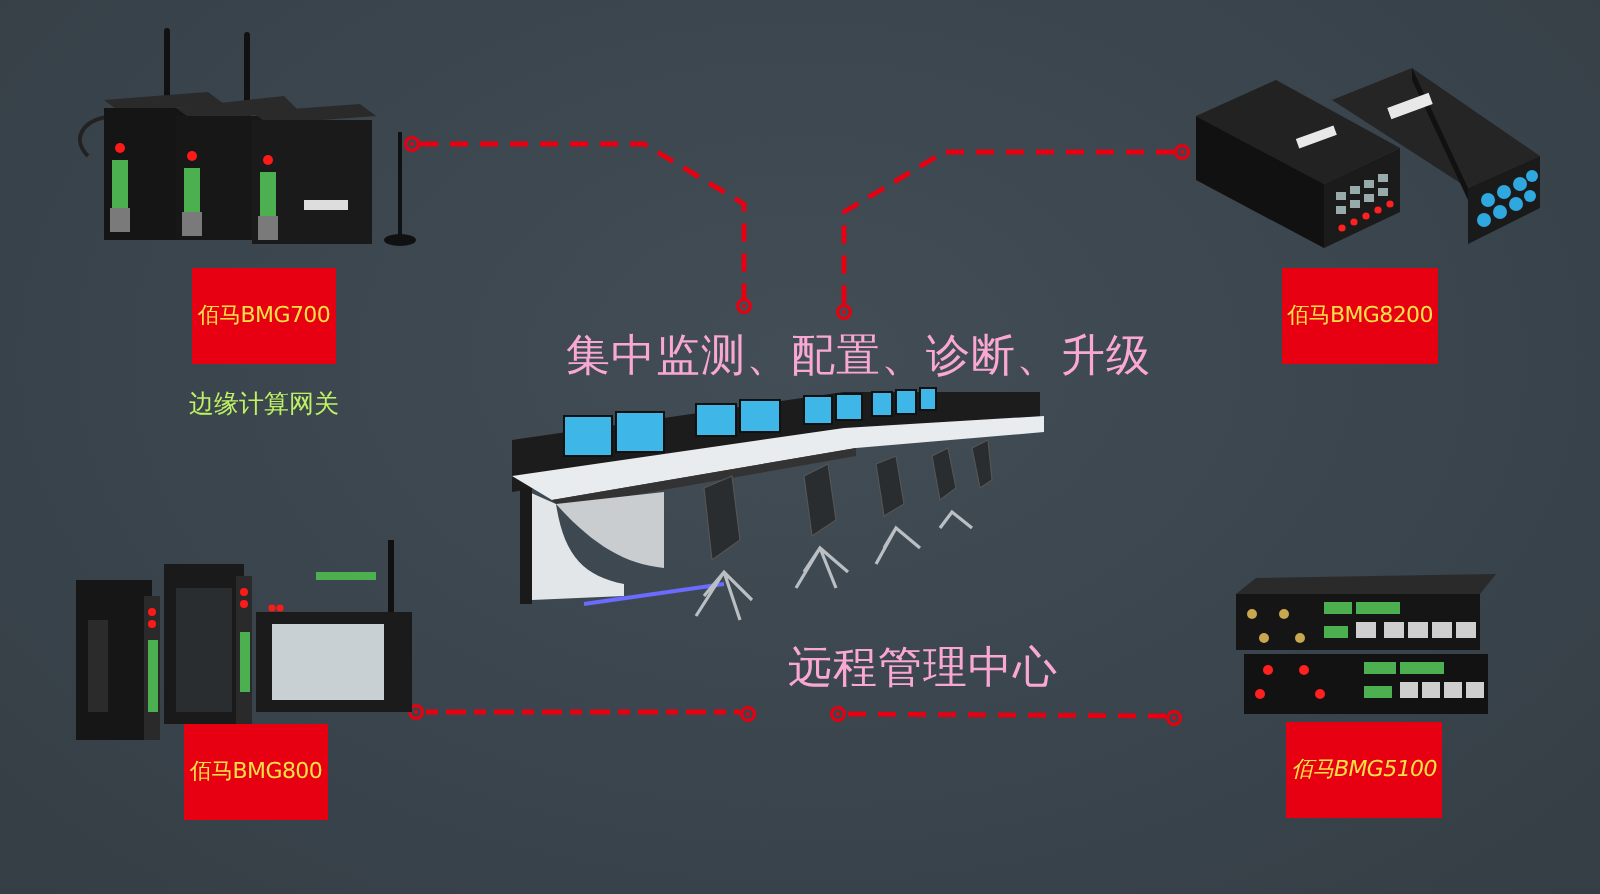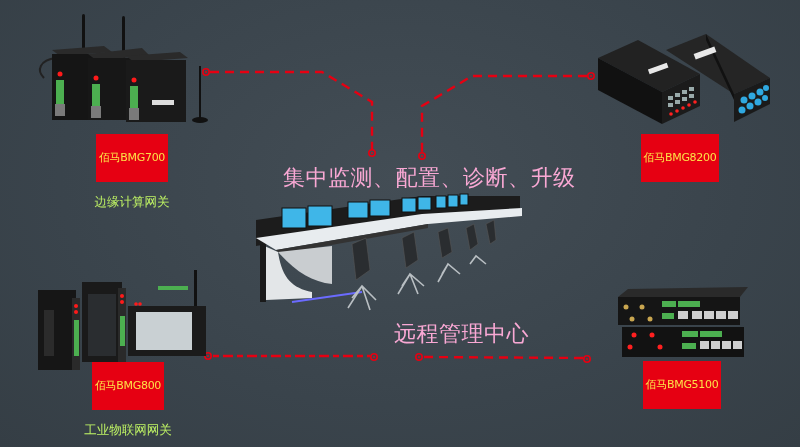--- a/index.html
+++ b/index.html
@@ -144,21 +144,20 @@
   <rect x="124" y="16" width="30" height="4" fill="#4caf50"></rect>
   <rect x="160" y="0" width="3" height="40" fill="#111"></rect>
   <rect x="94" y="36" width="78" height="50" fill="#1b1b1b"></rect>
   <rect x="102" y="42" width="56" height="38" fill="#c9d0d3"></rect>
   <circle cx="102" cy="34" r="1.8" fill="#ff1a1a"></circle>
     <circle cx="106" cy="34" r="1.8" fill="#ff1a1a"></circle>
 </svg>
 
 <div class="label-box" style="left:68px;top:362px;width:120px;">
   <span class="model-tag">佰马BMG800</span>
-  <span class="model-desc">工业物联网网关</span>
 </div>
 
 <svg class="device" style="left:612px;top:285px;" width="150" height="74" viewBox="0 0 150 74">
 
   <polygon points="6,12 16,4 136,2 128,12" fill="#2a2a2a"></polygon>
   <rect x="6" y="12" width="122" height="28" fill="#151515"></rect>
   <rect x="50" y="16" width="14" height="6" fill="#4caf50"></rect>
     <rect x="66" y="16" width="22" height="6" fill="#4caf50"></rect>
   <rect x="50" y="28" width="12" height="6" fill="#4caf50"></rect>
   <g fill="#cfcfcf">
@@ -182,21 +181,21 @@
       <rect x="99" y="56" width="9" height="8"></rect>
       <rect x="110" y="56" width="9" height="8"></rect>
       <rect x="121" y="56" width="9" height="8"></rect>
     </g>
   <circle cx="22" cy="50" r="2.5" fill="#ff2020"></circle>
     <circle cx="40" cy="50" r="2.5" fill="#ff2020"></circle>
     <circle cx="18" cy="62" r="2.5" fill="#ff2020"></circle>
     <circle cx="48" cy="62" r="2.5" fill="#ff2020"></circle>
 </svg>
 
-<div class="label-box" style="left:612px;top:361px;width:140px;">
+<div class="label-box" style="left:612px;top:361px;width:140px;font-style:italic;">
   <span class="model-tag">佰马BMG5100</span>
 </div>
 
 <div class="caption" style="left:283px;top:163px;">集中监测、配置、诊断、升级</div>
 
 <svg class="device" style="left:252px;top:188px;" width="290" height="128" viewBox="0 0 290 128">
 
   <polygon points="4,32 170,8 268,8 268,22 170,30 4,58" fill="#1c1c1c"></polygon>
 
   <g fill="#3fb6e8" stroke="#111" stroke-width="1">

